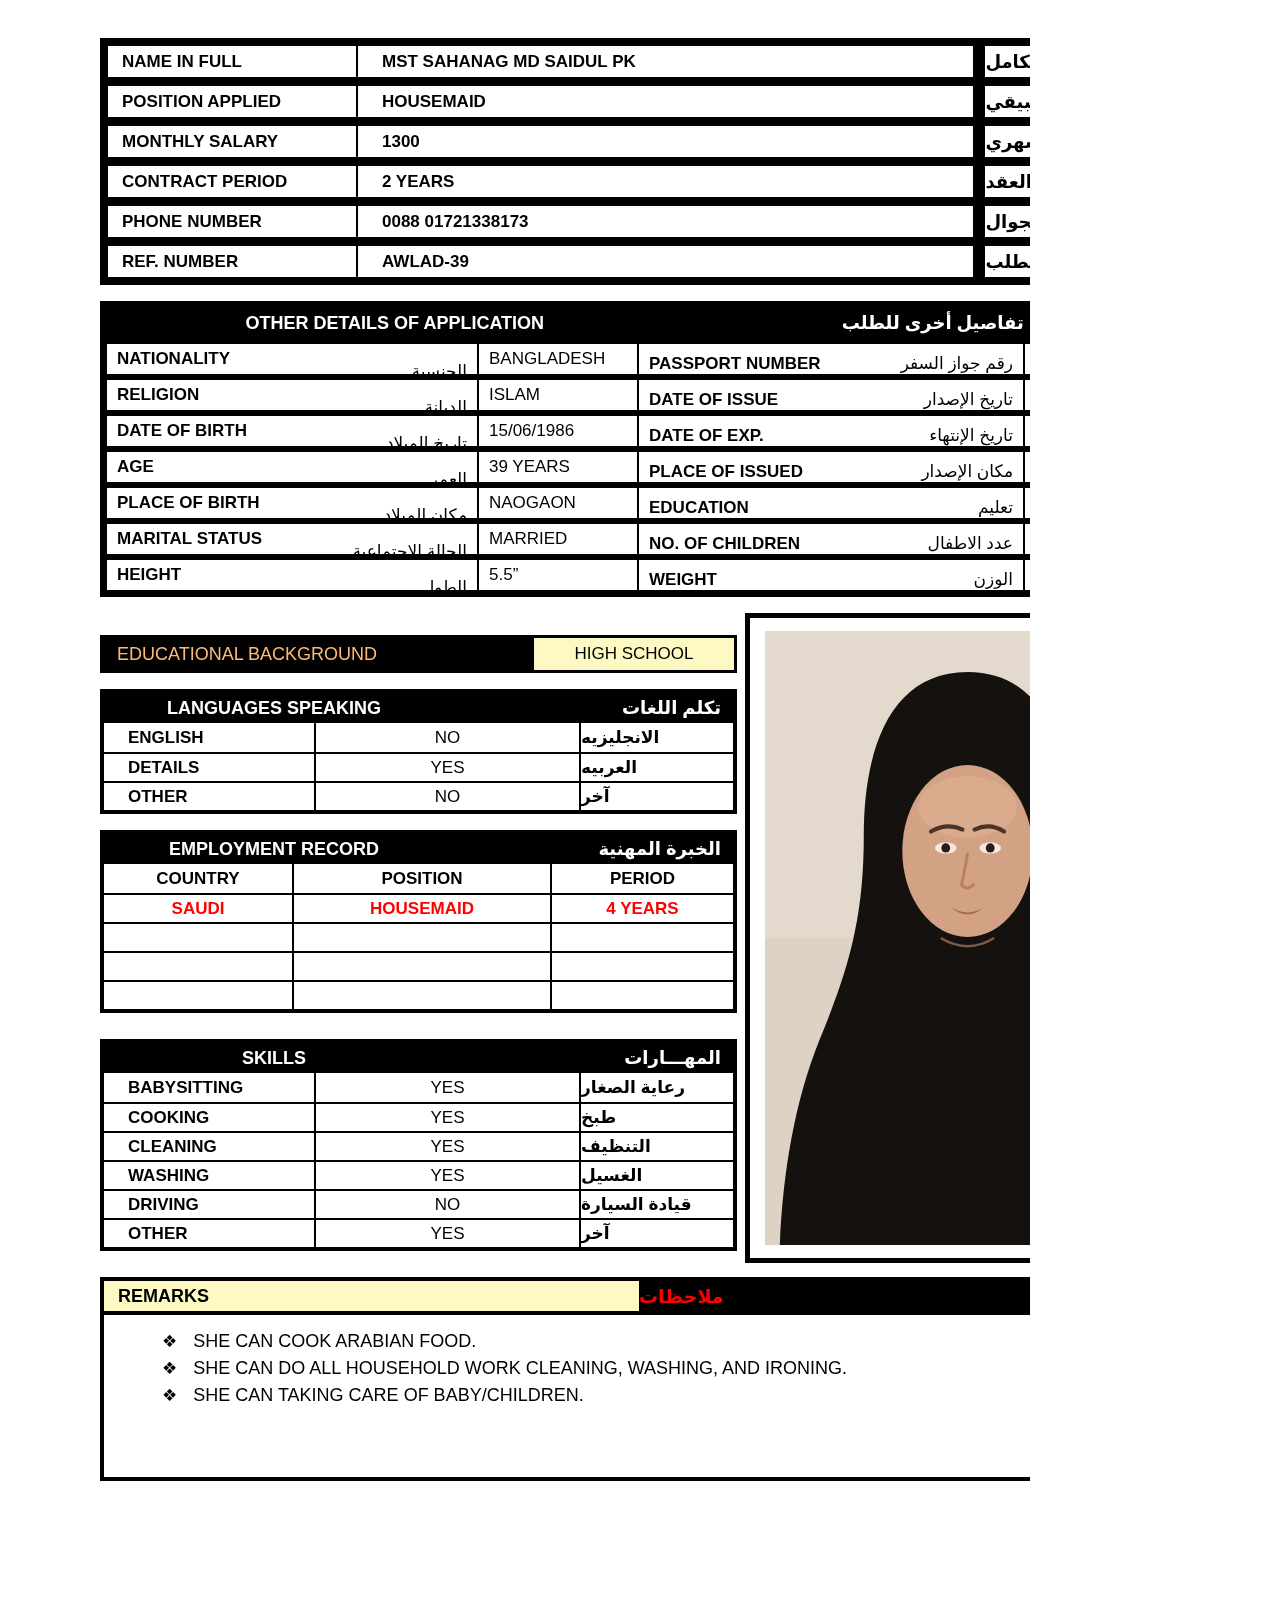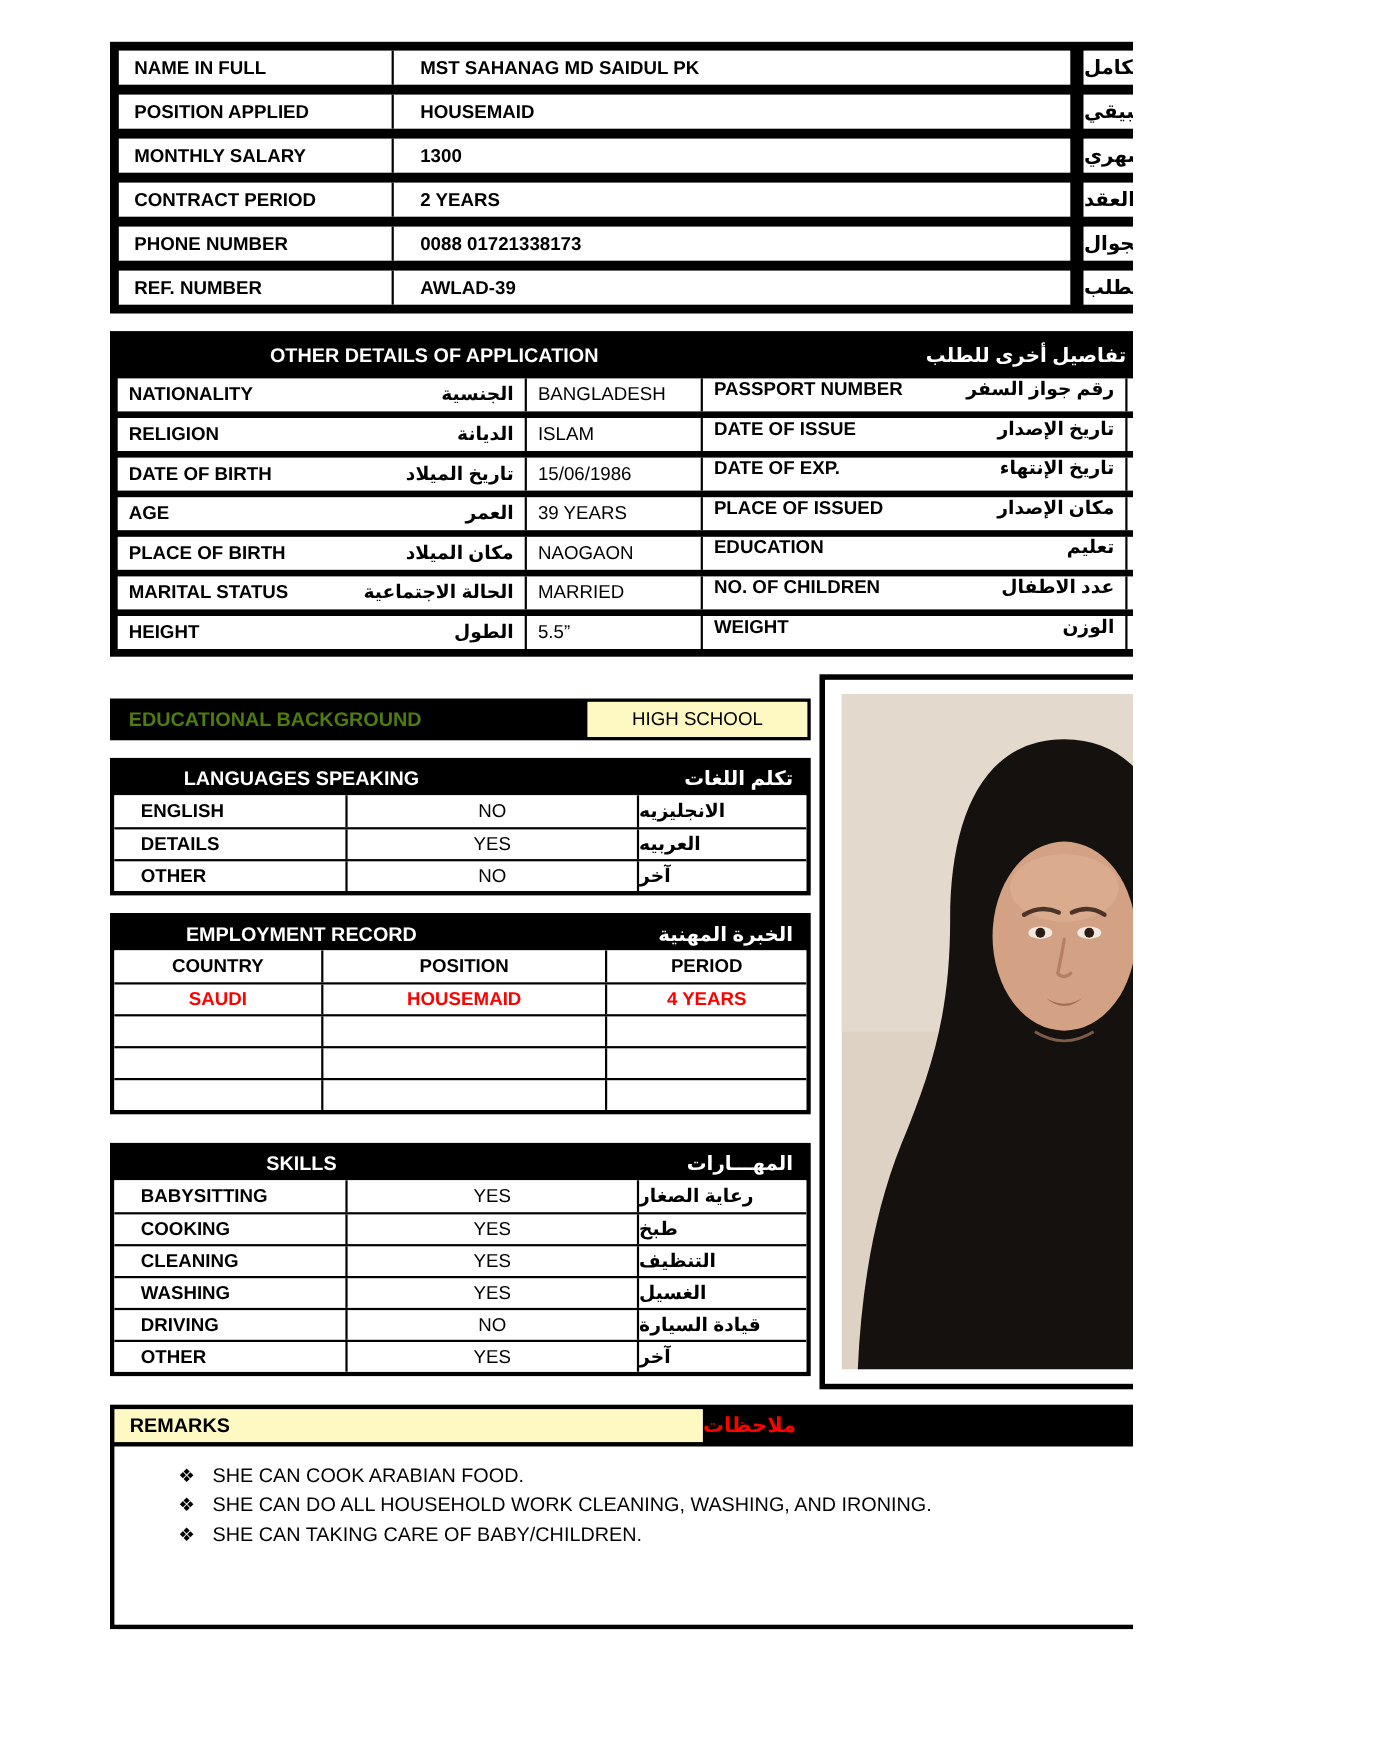--- a/index.html
+++ b/index.html
@@ -19,34 +19,34 @@
   .t-value.regular { font-weight:bold; }
   .t-ar { width:198px; margin-left:12px; background:#fff; display:flex; align-items:center; justify-content:flex-end; padding-right:14px; font-weight:bold; font-size:18px; direction:rtl; }
 
   
   .blk2 { background:#000; padding:7px; display:flex; flex-direction:column; gap:6px; margin-top:16px; }
   .d-head { display:flex; height:30px; color:#fff; font-weight:bold; font-size:18px; align-items:center; }
   .d-head-en { flex:1.15; text-align:center; }
   .d-head-ar { flex:1; text-align:center; direction:rtl; }
   .d-row { display:flex; background:#fff; height:30px; font-size:17px; }
   .d-c1 { width:372px; border-right:2px solid #000; display:flex; justify-content:space-between; align-items:center; padding:0 10px 0 10px; }
-  .d-c2 { width:386px; border-right:2px solid #000; display:flex; justify-content:space-between; align-items:flex-start; padding:0 10px 0 10px; }
+  .d-c2 { width:386px; border-right:2px solid #000; display:flex; justify-content:space-between; align-items:flex-end; padding:0 10px 0 10px; }
   .d-lab { font-weight:bold; white-space:nowrap; }
-  .d-arab { font-weight:bold; direction:rtl; white-space:nowrap; }
+  .d-arab { font-weight:normal; direction:rtl; white-space:nowrap;margin-top:24px; }
   .d-v1 { width:160px; border-right:2px solid #000; display:flex; align-items:center; padding-left:10px; }
   .d-v2 { flex:1; display:flex; align-items:center; padding-left:10px; }
 
   
   .main { display:flex; margin-top:16px; align-items:flex-start; }
   .left-col { width:637px; }
   .right-col { width:445px; margin-left:8px; }
 
   
   .edu { background:#000; height:38px; display:flex; align-items:center; padding:3px; margin-top:22px; }
-  .edu-label { color:#4d7c0f; font-weight:bold; font-size:18px; flex:1; padding-left:14px; }
+  .edu-label { color:#fdba74; font-weight:normal; font-size:18px; flex:1; padding-left:14px; }
   .edu-value { background:#fef9c3; width:200px; height:32px; display:flex; align-items:center; justify-content:center; font-size:17px;margin-left:36px; }
 
   
   .tbl { background:#000; padding:4px; margin-top:16px; }
   .tbl-head { height:30px; color:#fff; display:flex; align-items:center; font-weight:bold; font-size:18px; }
   .tbl-head .th-en { width:340px; text-align:center; }
   .tbl-head .th-ar { flex:1; text-align:right; padding-right:12px; direction:rtl; }
   .tbl-body { background:#fff; }
   .s-row { display:flex; height:29px; background:#fff; font-size:17px; }
   .s-row + .s-row { border-top:2px solid #000; }

